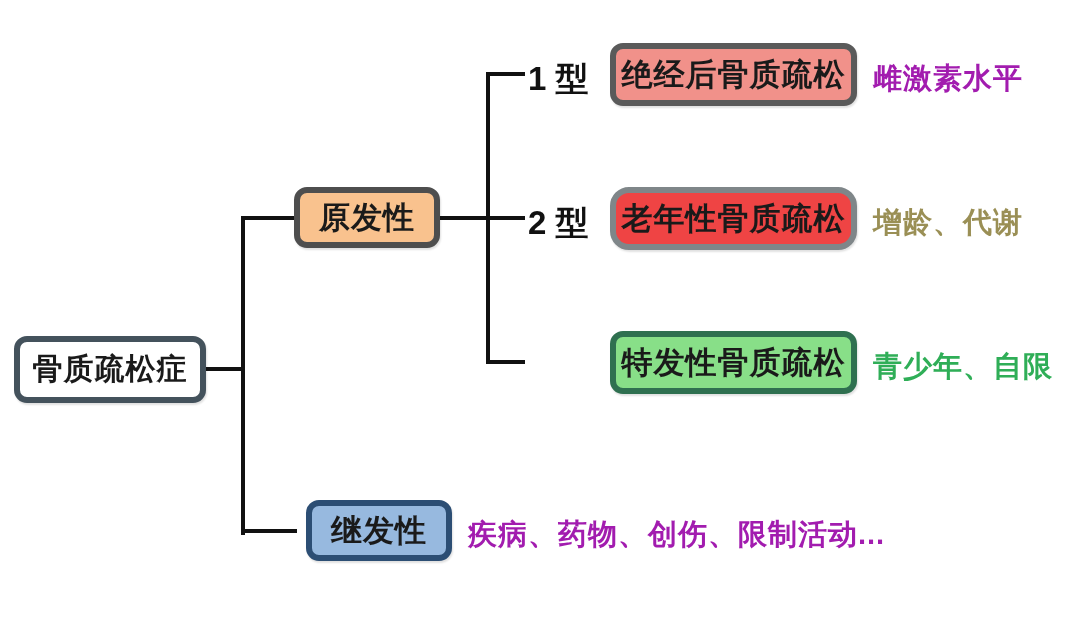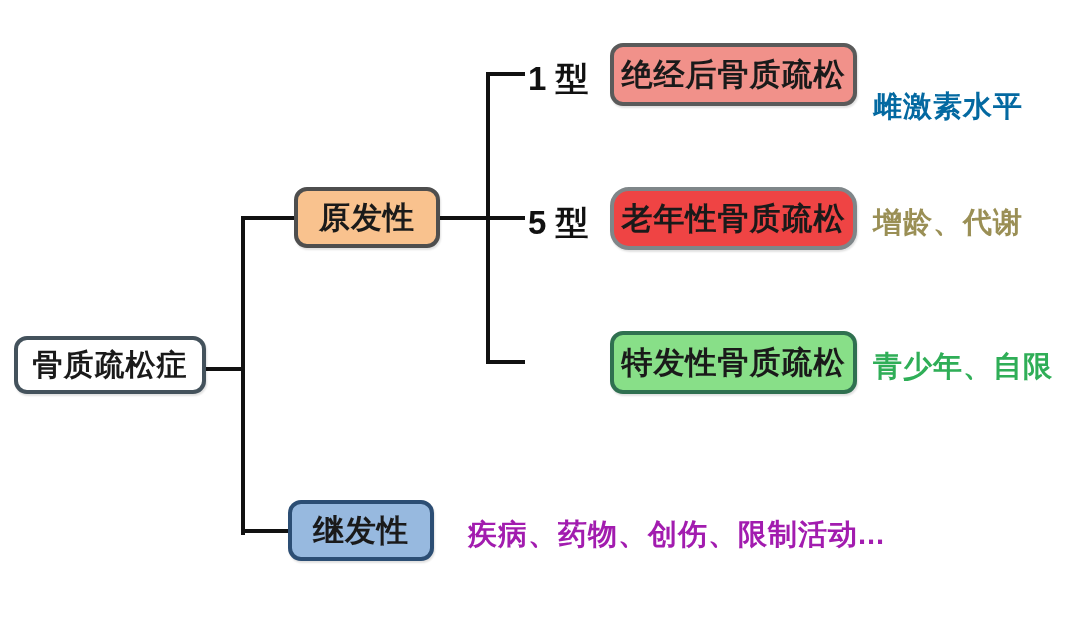--- a/index.html
+++ b/index.html
@@ -18,33 +18,33 @@
   
   .hline { position: absolute; height: 4px; background: #111111; }
   .vline { position: absolute; width: 4px; background: #111111; }
 
   
   .node {
     position: absolute;
     display: flex;
     align-items: center;
     justify-content: center;
-    border: 4px solid #6d28d9;
+    border: 6px solid #6d28d9;
     border-radius: 13px;
     font-weight: bold;
     color: #1a1a1a;
     letter-spacing: 1px;
     white-space: nowrap;
     box-shadow: 1px 2px 2px rgba(0,0,0,0.12);
   }
 
-  .root-node   { left: 14px;  top: 336px; width: 192px; height: 58px; font-size: 30px; background: #ffffff; }
+  .root-node   { left: 14px;  top: 336px; width: 192px; height: 67px; font-size: 30px; background: #ffffff; }
   .branch-node { width: 146px; height: 61px; font-size: 31px; }
   .primary-node   { left: 294px; top: 187px; }
-  .secondary-node { left: 288px; top: 500px; font-family: Liberation Serif, serif; }
+  .secondary-node { left: 306px; top: 500px; font-family: Liberation Serif, serif; }
 
   .type-node { left: 610px; width: 247px; height: 63px; font-size: 31px; }
   .type1-node { top: 43px; }
   .type2-node { top: 187px; }
   .type3-node { top: 331px; }
 
   
   .type-label {
     position: absolute;
     left: 528px;
@@ -92,24 +92,24 @@
 
   <div class="hline" style="left: 486px; top: 360px; width: 39px; background-color: rgb(17, 17, 17);"></div>
 
   <div class="node root-node" style="background-color: rgb(255, 255, 255); border-color: rgb(68, 82, 92);">骨质疏松症</div>
 
   <div class="node branch-node primary-node" style="background-color: rgb(249, 194, 142); border-color: rgb(78, 78, 78);">原发性</div>
 
   <div class="node branch-node secondary-node" style="background-color: rgb(151, 185, 223); border-color: rgb(44, 78, 116);">继发性</div>
 
   <div class="type-label type1-label">1 型</div>
-  <div class="type-label type2-label">5 型</div>
+  <div class="type-label type2-label">2 型</div>
 
   <div class="node type-node type1-node" style="background-color: rgb(241, 145, 138); border-color: rgb(90, 90, 90);">绝经后骨质疏松</div>
   <div class="node type-node type2-node" style="background-color: #ef4444; border-color: rgb(127, 134, 137); border-radius: 19px;">老年性骨质疏松</div>
   <div class="node type-node type3-node" style="background-color: rgb(136, 223, 136); border-color: rgb(47, 112, 80); text-align: center;">特发性骨质疏松</div>
 
-  <div class="note note-1" style="color: #0369a1; margin-top: 28px;">雌激素水平</div>
+  <div class="note note-1" style="color: #a21caf;">雌激素水平</div>
   <div class="note note-2" style="color: rgb(154, 143, 85);">增龄、代谢</div>
   <div class="note note-3" style="color: rgb(47, 174, 87);">青少年、自限</div>
   <div class="note note-secondary" style="color: #a21caf;">疾病、药物、创伤、限制活动...</div>
 
 </div>
 
 </body></html>

